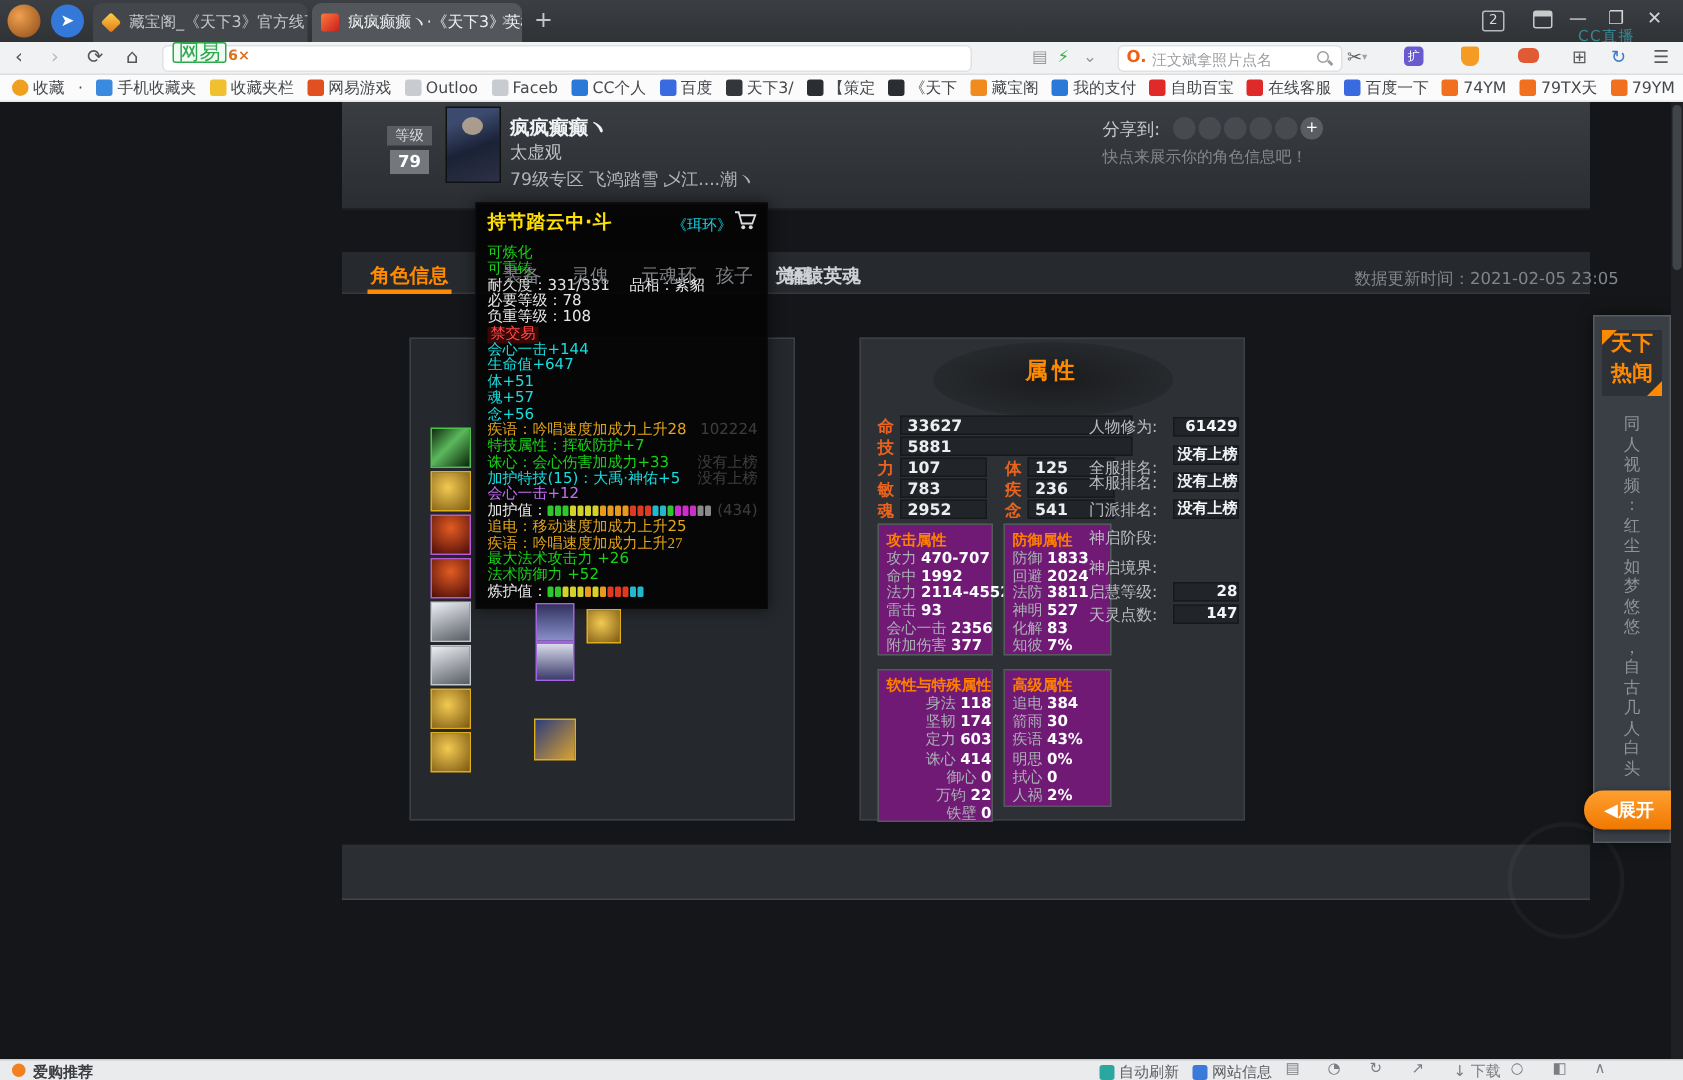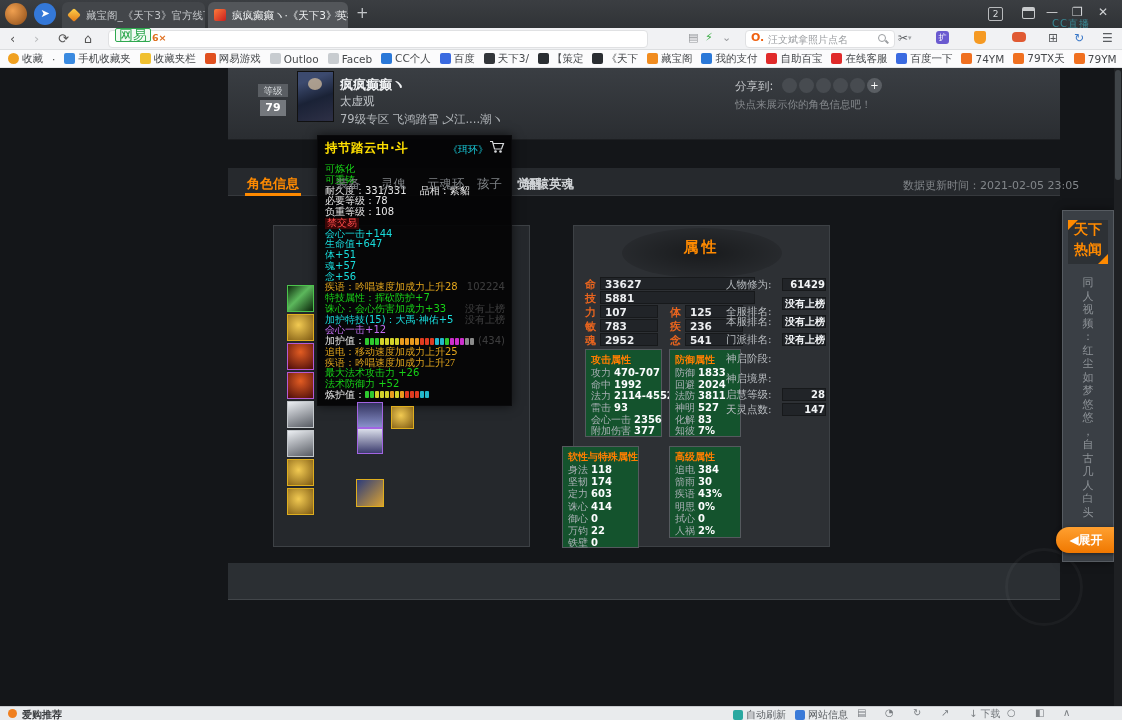--- a/index.html
+++ b/index.html
@@ -66,21 +66,21 @@
   .updtime{left:903px;top:178px;color:#82868a;font-size:11px;}
   .panel{top:225px;width:257px;height:322px;border:1px solid #3d4145;}
   #lpanel{left:273px;background:#25282c;}
   #rpanel{left:573px;background:#2d3034;}
   .emblem{left:622px;top:228px;width:160px;height:50px;border-radius:50%;background:radial-gradient(ellipse at center,rgba(0,0,0,.45),rgba(0,0,0,0));}
   .attrtitle{left:573px;top:238px;width:257px;text-align:center;color:#ff8a00;font-size:15px;font-weight:bold;letter-spacing:3px;}
   .slab{color:#e8641e;font-size:11px;font-weight:bold;}
   .sbox{background:#212428;border:1px solid #17191b;color:#eceef0;font-size:10.5px;font-weight:bold;height:13px;line-height:12px;padding-left:4px;}
   .rklab{color:#b8bcc0;font-size:10.5px;}
   .rkbox{background:#212428;border:1px solid #17191b;color:#f2f4f6;font-size:10px;font-weight:bold;height:13px;line-height:12px;text-align:right;}
-  .statbox{background:#14532d;border:1px solid #55595e;}
+  .statbox{background:#701a75;border:1px solid #55595e;}
   .statbox .bt{color:#ff7e00;font-size:10px;font-weight:bold;padding:3px 0 1px 5px;white-space:nowrap;}
   .srow{padding-left:5px;font-size:10px;color:#aab0b5;white-space:nowrap;line-height:1;}
   .srow b{color:#fbfcfd;margin-left:3px;}
   #divband{left:228px;top:563px;width:832px;height:37px;background:#2b2f33;border-bottom:1px solid #42464a;}
   .swirl{left:1005px;top:548px;width:78px;height:78px;border:3px solid rgba(255,255,255,.035);border-radius:50%;}
   
   .slot{border:1px solid;}
   .k-green{border-color:#4cc44c;background:linear-gradient(135deg,#0e2c0e,#5cb85c 45%,#0a240a);}
   .k-gold{border-color:#dfae1e;background:radial-gradient(circle at 42% 40%,#f2ca52,#7c5812);}
   .k-cape{border-color:#b45ad4;background:radial-gradient(circle at 50% 32%,#e25c22,#4c0c0a);}
@@ -392,21 +392,21 @@
     </div>
     <div class="ab statbox" style="left: 669px; top: 349px; width: 72px; height: 88px;">
       <div class="bt">防御属性</div>
       <div class="srow" style="height: 11.7px;"><span>防御</span><b>1833</b></div>
       <div class="srow" style="height: 11.7px;"><span>回避</span><b>2024</b></div>
       <div class="srow" style="height: 11.7px;"><span>法防</span><b>3811</b></div>
       <div class="srow" style="height: 11.7px;"><span>神明</span><b>527</b></div>
       <div class="srow" style="height: 11.7px;"><span>化解</span><b>83</b></div>
       <div class="srow" style="height: 11.7px;"><span>知彼</span><b>7%</b></div>
     </div>
-    <div class="ab statbox" style="left: 562px; top: 446px; width: 77px; height: 102px;">
+    <div class="ab statbox" style="left: 585px; top: 446px; width: 77px; height: 102px; text-align: right;">
       <div class="bt">软性与特殊属性</div>
       <div class="srow" style="height: 12.2px;"><span>身法</span><b>118</b></div>
       <div class="srow" style="height: 12.2px;"><span>坚韧</span><b>174</b></div>
       <div class="srow" style="height: 12.2px;"><span>定力</span><b>603</b></div>
       <div class="srow" style="height: 12.2px;"><span>诛心</span><b>414</b></div>
       <div class="srow" style="height: 12.2px;"><span>御心</span><b>0</b></div>
       <div class="srow" style="height: 12.2px;"><span>万钧</span><b>22</b></div>
       <div class="srow" style="height: 12.2px;"><span>铁壁</span><b>0</b></div>
     </div>
     <div class="ab statbox" style="left: 669px; top: 446px; width: 72px; height: 92px;">

